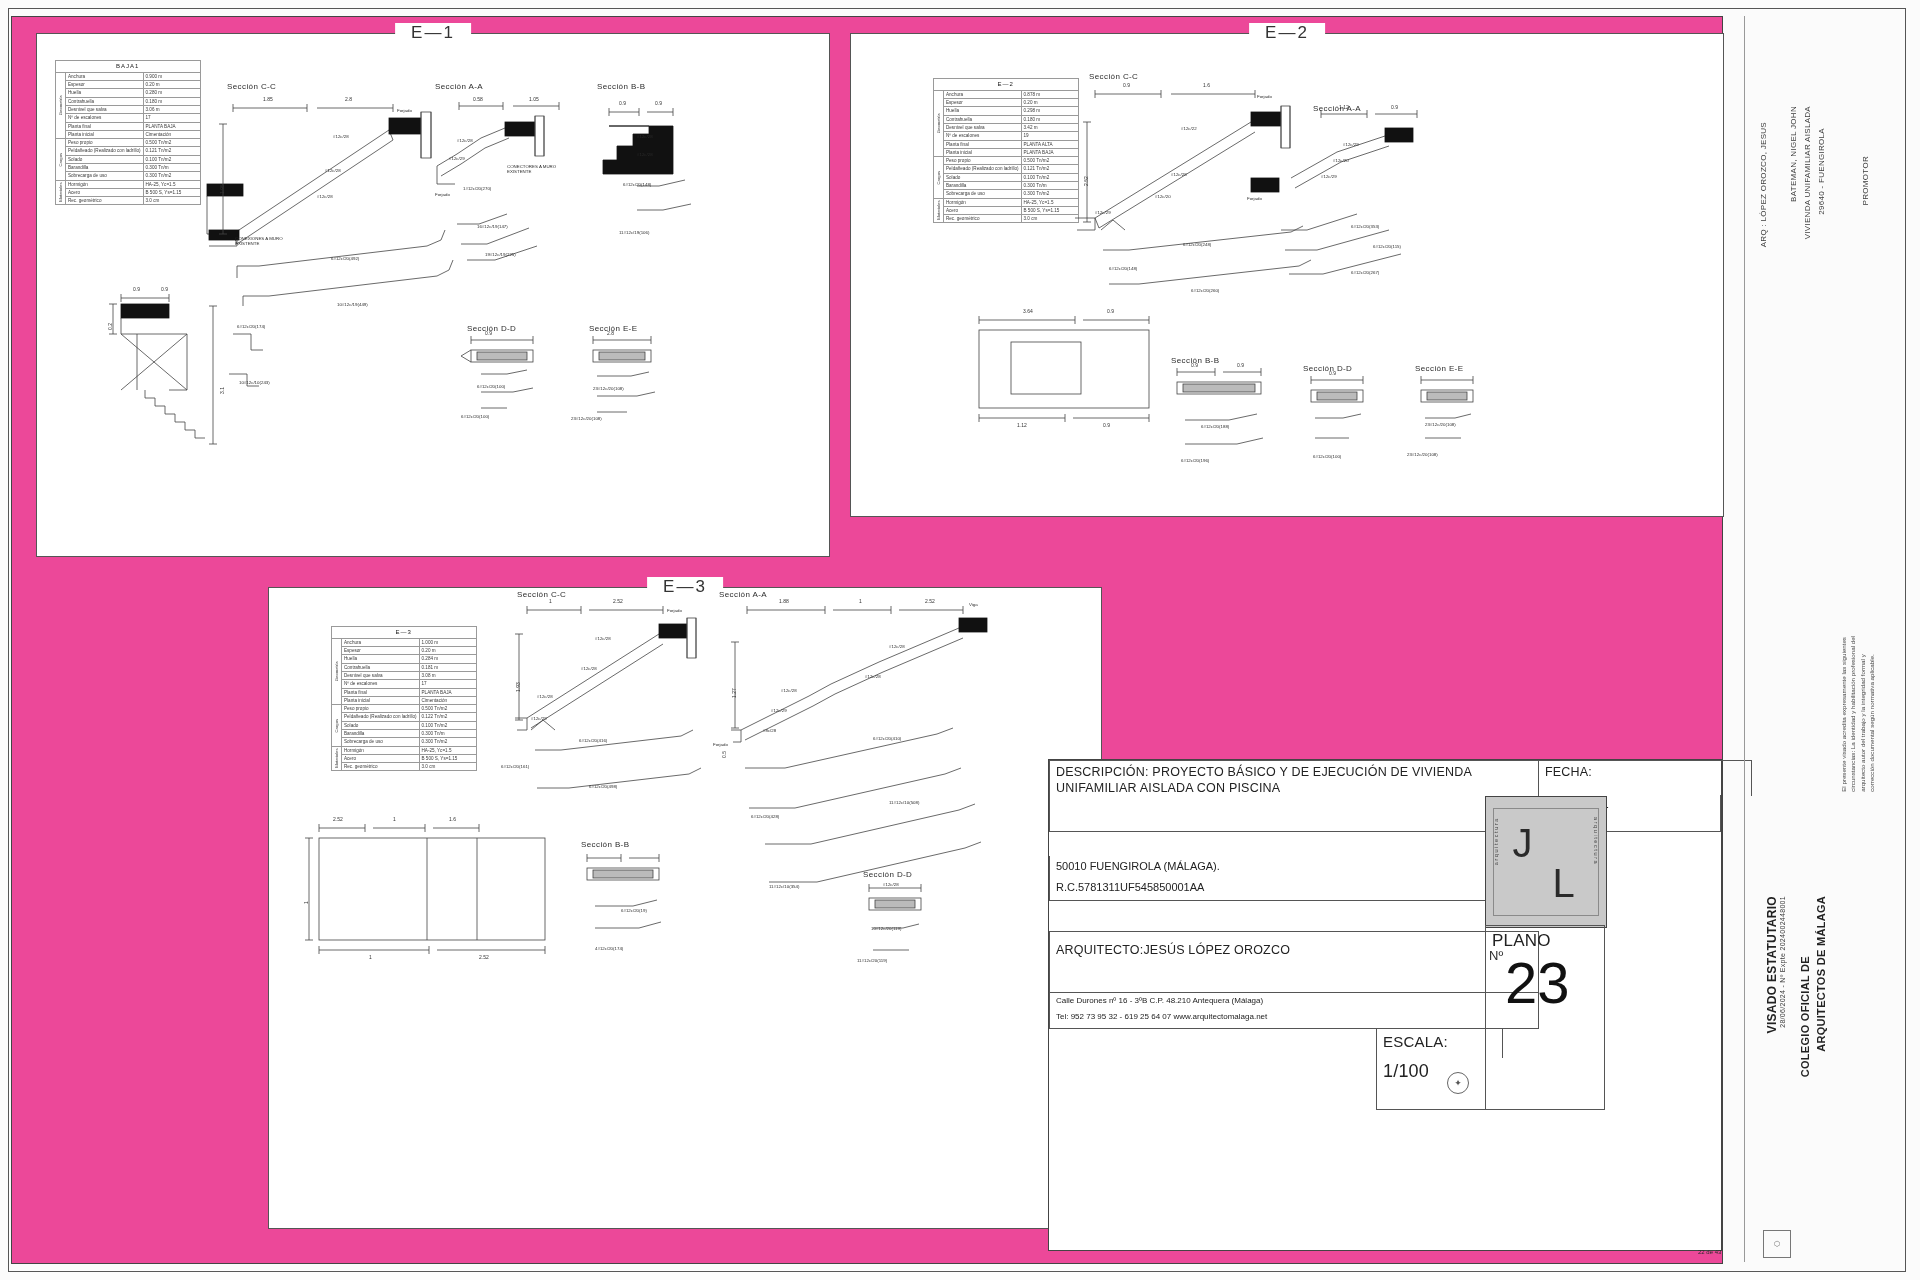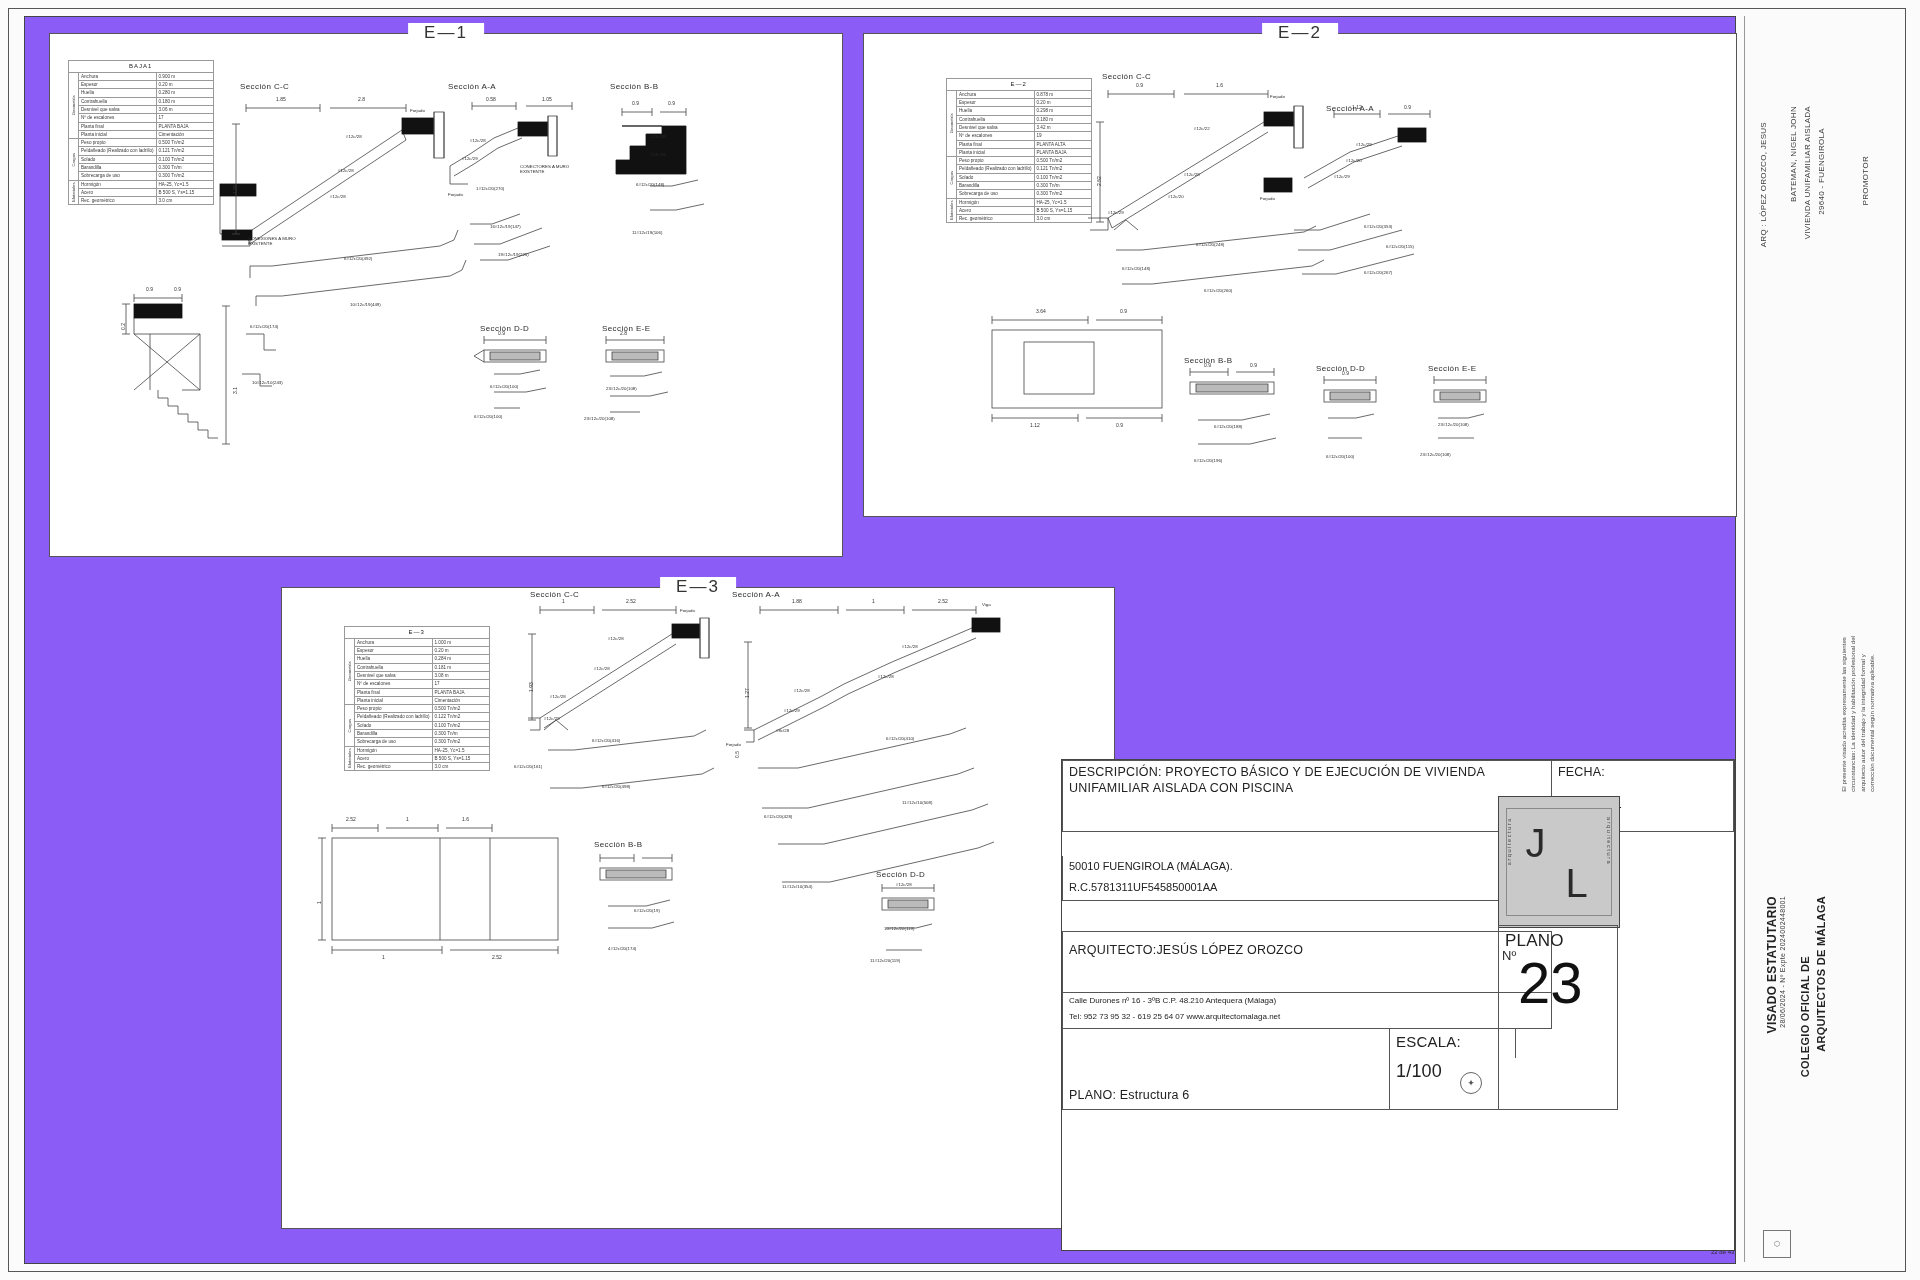--- a/index.html
+++ b/index.html
@@ -1,19 +1,19 @@
 <!DOCTYPE html>
 <html><head>
 <meta charset="utf-8">
 <style>
   html,body{margin:0;padding:0;background:#fff;}
   body{width:1920px;height:1280px;font-family:"Liberation Sans",sans-serif;color:#1a1a1a;overflow:hidden;position:relative;}
   .sheet{position:absolute;inset:0;background:#fbfbfb;}
   .outer-frame{position:absolute;left:8px;top:8px;width:1896px;height:1262px;border:1px solid #555;}
-  .inner-frame{position:absolute;left:24px;top:16px;width:1710px;height:1246px;border:1.5px solid #444;background:#8b5cf6;}
+  .inner-frame{position:absolute;left:11px;top:16px;width:1710px;height:1246px;border:1.5px solid #444;background:#ec4899;}
 
   
   .panel{position:absolute;border:1.4px solid #555;background:#fff;}
   .panel-title{position:absolute;top:-11px;left:50%;transform:translateX(-50%);
     background:#fff;padding:0 16px;font-size:17px;letter-spacing:2px;color:#333;font-family:"Liberation Sans",sans-serif;}
 
   
   .spec{position:absolute;border-collapse:collapse;font-size:4.6px;background:#fff;}
   .spec td{border:0.5px solid #9a9a9a;padding:1px 2px;line-height:1.15;color:#3a3a3a;white-space:nowrap;}
   .spec .hdr{text-align:center;font-size:6px;letter-spacing:1px;padding:2px 0;color:#222;}
@@ -691,33 +691,32 @@
       <div class="lbl tiny" style="left:352px;top:320px;">6#12c/20(19)</div>
       <div class="lbl tiny" style="left:326px;top:358px;">4#12c/20(174)</div>
       <div class="lbl tiny" style="left:614px;top:294px;">#12c/28</div>
       <div class="lbl tiny" style="left:602px;top:338px;">10#12c/20(119)</div>
       <div class="lbl tiny" style="left:588px;top:370px;">11#12c/20(119)</div>
     </div>
 
     <div class="tb" style="left:1036px;top:742px;width:672px;height:490px;">
 
       <div class="tb-cell" style="left:0;top:0;width:490px;height:72px;">DESCRIPCIÓN: PROYECTO BÁSICO Y DE EJECUCIÓN DE VIVIENDA UNIFAMILIAR AISLADA CON PISCINA</div>
-      <div class="tb-cell" style="left:489px;top:0;width:183px;height:36px;border-bottom:none;">FECHA:</div>
+      <div class="tb-cell" style="left:489px;top:0;width:214px;height:36px;border-bottom:none;">FECHA:</div>
       <div class="tb-cell" style="left:489px;top:35px;width:183px;height:37px;border-top:none;">mayo  2024</div>
 
       <div class="tb-cell small" style="left:0;top:96px;width:490px;height:22px;border-top:none;border-bottom:none;font-size:11px;">50010 FUENGIROLA (MÁLAGA).</div>
       <div class="tb-cell small" style="left:0;top:117px;width:490px;height:24px;border-top:none;font-size:11px;">R.C.5781311UF545850001AA</div>
 
 
       <div class="tb-cell" style="left:0;top:171px;width:490px;height:62px;padding-top:10px;">ARQUITECTO:JESÚS LÓPEZ OROZCO</div>
 
       <div class="tb-cell small" style="left:0;top:232px;width:490px;height:18px;border-bottom:none;">Calle Durones nº 16 - 3ºB          C.P. 48.210          Antequera (Málaga)</div>
       <div class="tb-cell small" style="left:0;top:249px;width:490px;height:20px;border-top:none;">Tel: 952 73 95 32 - 619 25 64 07 www.arquitectomalaga.net</div>
 
-      <div class="tb-cell" style="left:0;top:268px;width:328px;height:82px;padding-top:58px;">PLANO: Estructura 6</div>
 
       <div class="tb-cell" style="left:327px;top:268px;width:127px;height:30px;border-bottom:none;font-size:15px;">ESCALA:</div>
       <div class="tb-cell" style="left:327px;top:297px;width:110px;height:53px;border-top:none;font-size:18px;">1/100</div>
 
       <div class="compass" style="left:398px;top:312px;">✦</div>
 
       <div class="logo-box" style="left:436px;top:36px;width:120px;height:130px;">
         <div class="logo-inner">
           <div class="logo-side" style="left:-1px;top:8px;transform:rotate(180deg);">arquitectura</div>
           <div class="logo-side" style="right:-1px;top:8px;">arquitectura</div>

